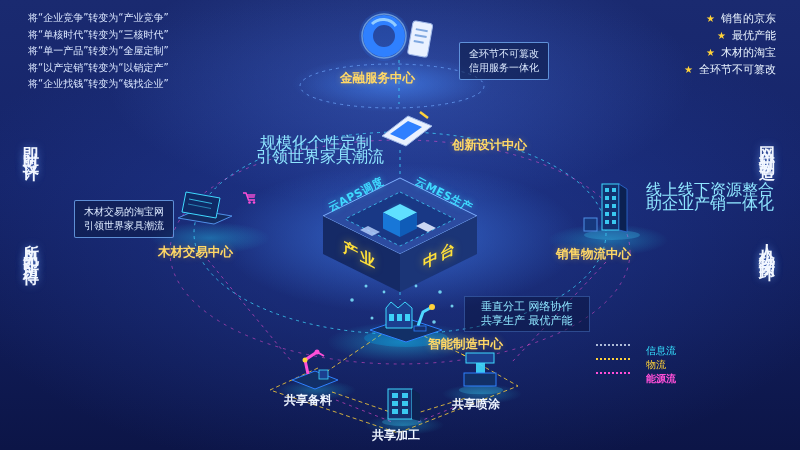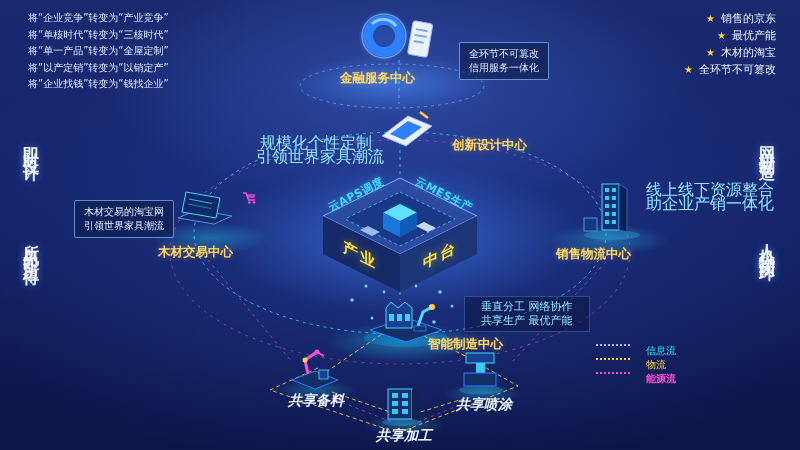--- a/index.html
+++ b/index.html
@@ -17,21 +17,21 @@
   .tlist{left:28px;top:10px;width:230px;color:#dbe7ff;font-size:10px;line-height:16.5px;}
   
   .alist{right:24px;top:10px;font-size:11px;line-height:17px;color:#eaf4ff;text-align:right;}
   .alist .star{color:#ffd23a;margin-right:6px;font-size:10px;}
   
   .v-slogan{writing-mode:vertical-rl;text-orientation:upright;font-weight:bold;
     color:#f2f7ff;font-size:16px;letter-spacing:6px;text-shadow:0 0 8px rgba(120,170,255,.45);}
   
   .node-label{font-size:12.5px;font-weight:bold;color:#ffd866;text-align:left;
     text-shadow:0 0 6px rgba(255,200,90,.35);white-space:nowrap;}
-  .shared-label{font-size:14px;font-weight:bold;color:#eef5ff;text-align:center;white-space:nowrap;font-style:italic;}
+  .shared-label{font-size:12px;font-weight:bold;color:#eef5ff;white-space:nowrap;}
   
   .note{font-size:16px;line-height:14px;color:#8fe6ff;white-space:nowrap;}
   .note-box{font-size:10px;line-height:14px;color:#dceaff;white-space:nowrap;
     border:1px solid rgba(120,180,255,.75);background:rgba(13,28,74,.6);
     padding:4px 9px;border-radius:2px;}
   .note-box-faint{font-size:11px;line-height:14px;color:#8fe6ff;white-space:nowrap;
     border:1px solid rgba(100,160,255,.35);background:rgba(8,18,56,.45);padding:3px 16px;}
   
   .plat-edge{font-size:11px;font-weight:bold;color:#3fd9ff;text-align:center;width:84px;
     letter-spacing:.5px;text-shadow:0 0 6px rgba(63,217,255,.5);white-space:nowrap;}

